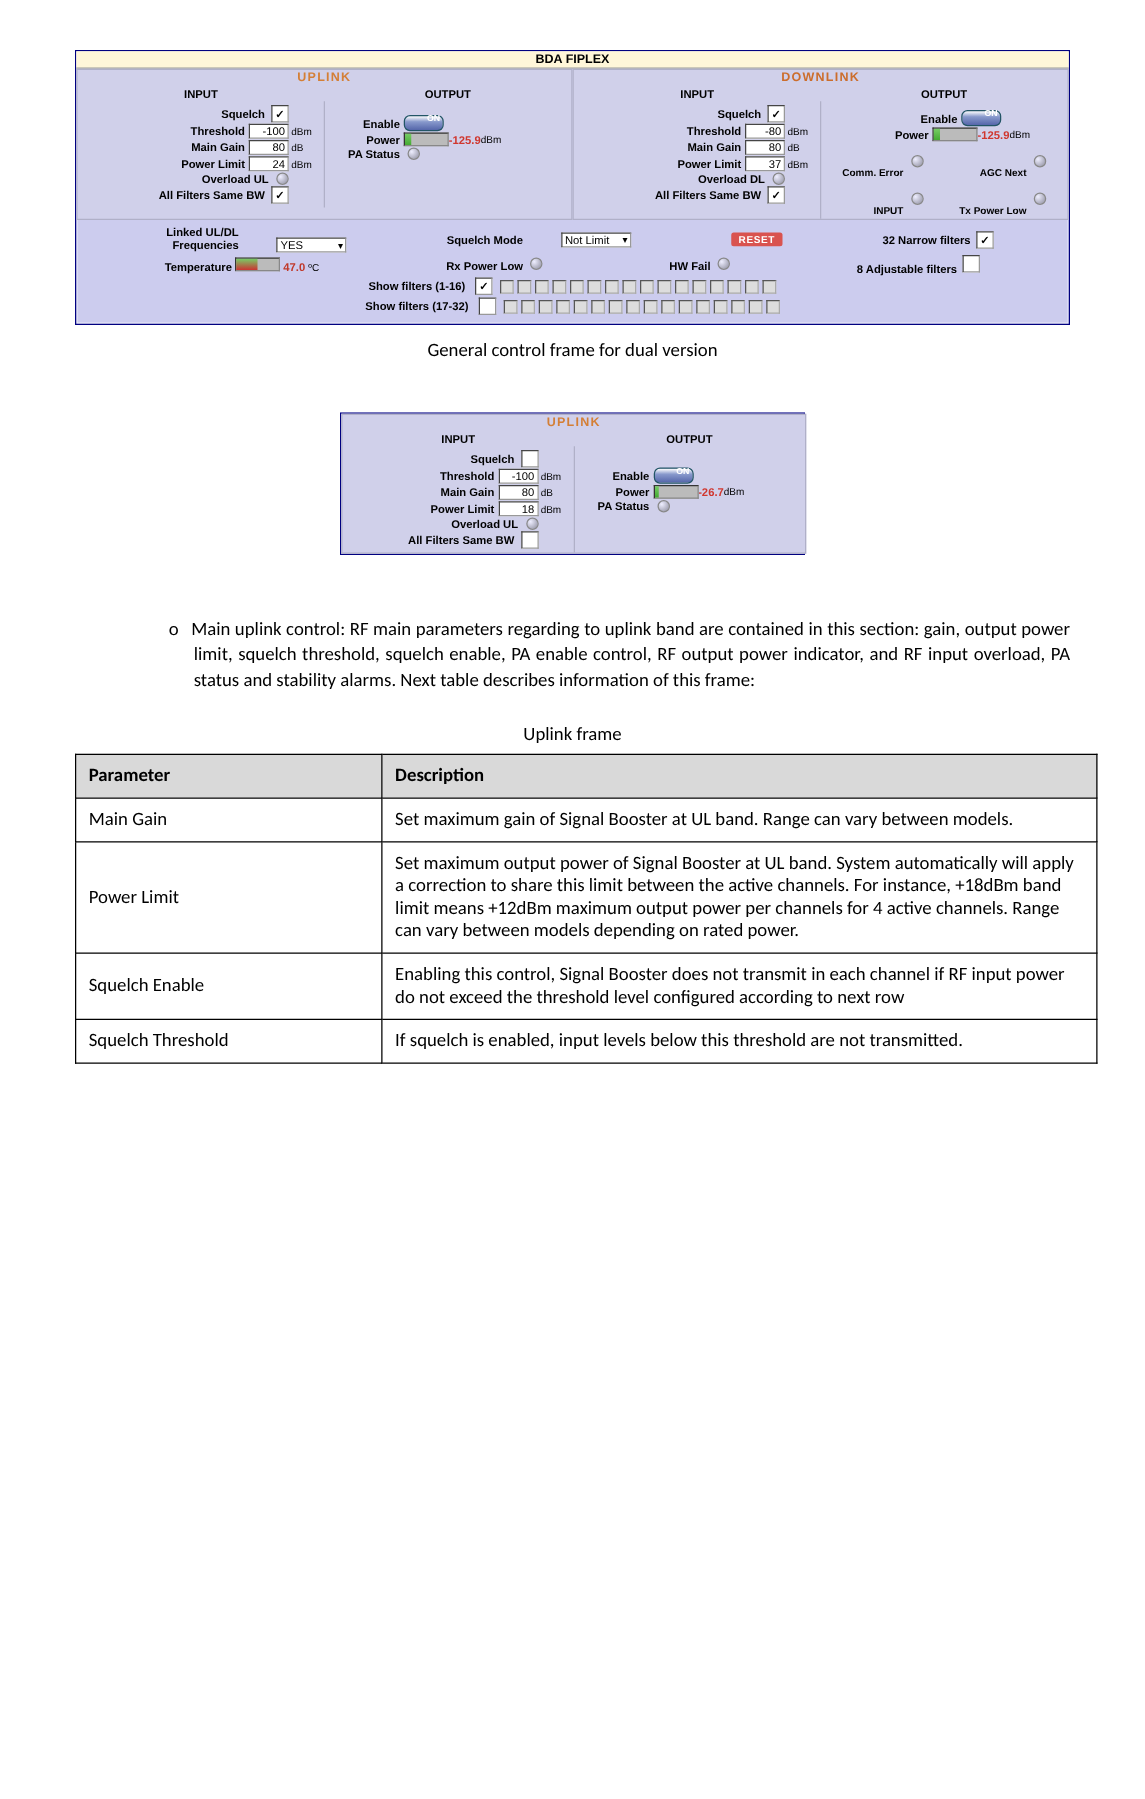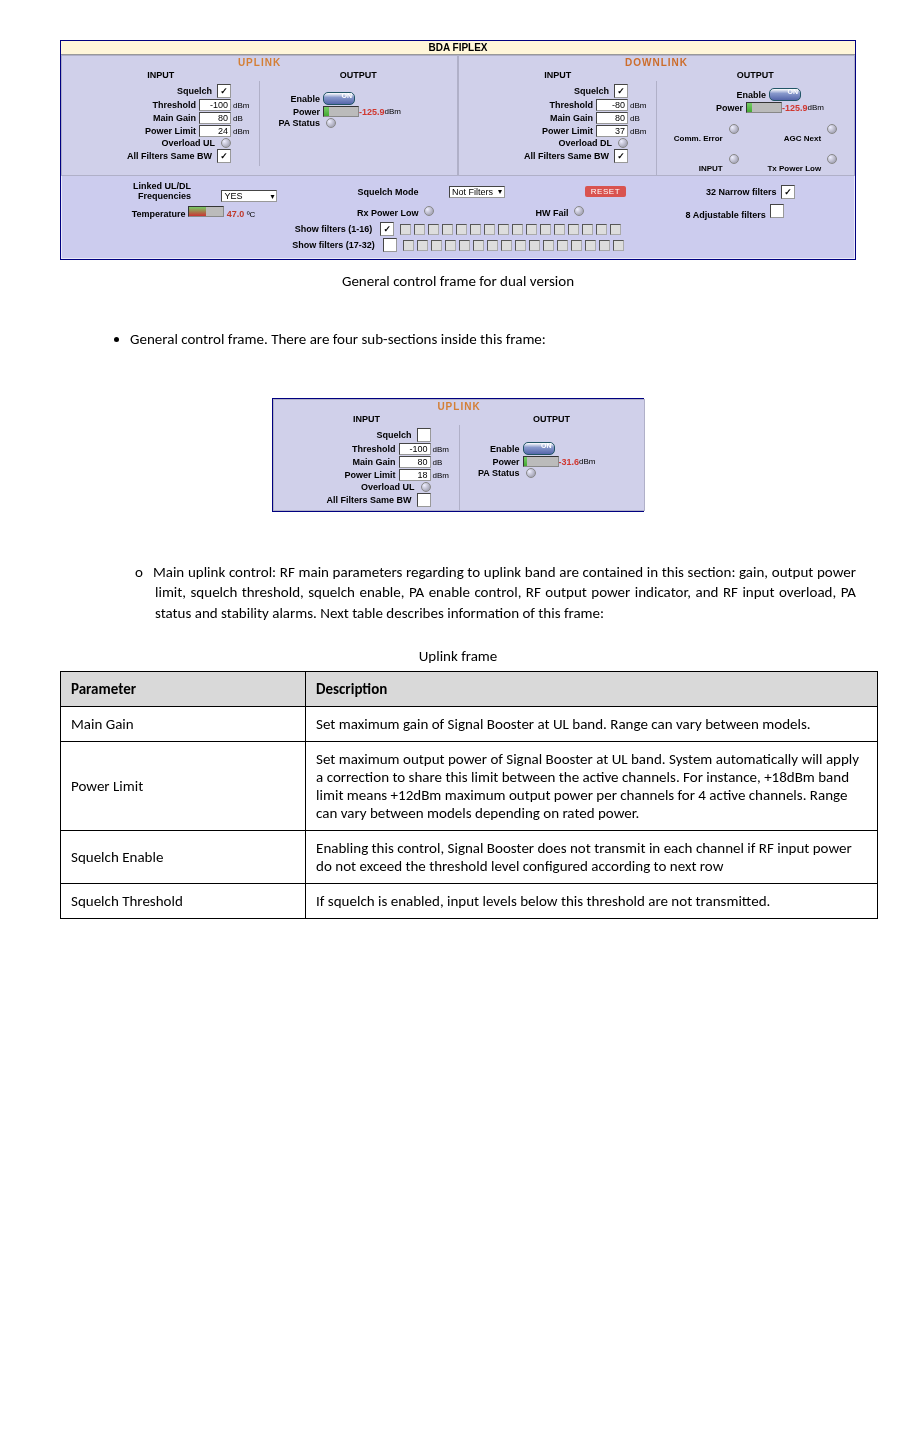--- a/index.html
+++ b/index.html
@@ -25,21 +25,21 @@
 .toggle { display: inline-block; width: 30px; height: 11px; border-radius: 5px; background: linear-gradient(#fff,#89c 40%,#56a); border: 1px solid #256; position: relative; }
 .toggle.on::after { content: attr(data-t); position: absolute; right: 2px; top: -1px; font-size: 7px; color: #fff; font-weight: bold; }
 .bar { width: 34px; height: 9px; border: 1px inset #888; position: relative; display: inline-block; background: #bbb; }
 .bar .fill { position: absolute; left: 0; top: 0; bottom: 0; background: linear-gradient(#7c6,#4a3); }
 .bval { font-size: 8px; font-weight: normal; }
 .pval { color: #d0372f; font-size: 9px; font-weight: bold; }
 .bottom { padding: 4px 30px 6px; font-size: 9px; }
 .brow { display: flex; align-items: center; gap: 20px; padding: 1px 0; justify-content: space-around; }
 .sel { background: #fff; border: 1px inset #999; padding: 0 2px; font-size: 9px; font-weight: normal; min-width: 50px; display: inline-flex; align-items: center; justify-content: space-between; margin-left: 28px; }
 .sel::after { content: "▾"; font-size: 8px; margin-left: 4px; }
-.reset-btn { background: #d9534f; color: #fff; padding: 1px 6px; border-radius: 2px; font-size: 8px; font-weight: normal; letter-spacing: 0.5px; }
+.reset-btn { background: #d9534f; color: #fff; padding: 1px 6px; border-radius: 2px; font-size: 8px; font-weight: bold; letter-spacing: 0.5px; }
 .filter-boxes { display: inline-flex; gap: 3px; }
 .filter-boxes .fb { width: 9px; height: 9px; background: #ddd; border: 1px inset #aaa; }
 .caption { text-align: center; margin: 12px 0 40px; font-size: 15px; }
 ul.bul { list-style: disc; padding-left: 70px; margin: 0 0 50px; }
 ul.bul li { margin-bottom: 6px; }
 .fig2 { margin: 0 auto 50px; width: 370px; }
 ol.circ { list-style: none; padding-left: 95px; margin-bottom: 24px; }
 ol.circ li::before { content: "o"; margin-left: -20px; margin-right: 10px; }
 ol.circ li { text-align: justify; line-height: 1.35; }
 .tblcap { text-align: center; margin: 10px 0 6px; font-size: 15px; }
@@ -185,21 +185,21 @@
                 <span class="led"></span>
           </div>
         </div>
       </div>
     </div>
   </div>
 
   <div class="bottom">
     <div class="brow">
       <span><span class="lbl" style="display:inline-block;width:70px;text-align:right;font-weight:bold">Linked UL/DL Frequencies</span> <span class="sel">YES</span></span>
-      <span><span class="lbl" style="font-weight:bold">Squelch Mode</span> <span class="sel">Not Filters</span></span>
+      <span><span class="lbl" style="font-weight:bold">Squelch Mode</span> <span class="sel">Not Limit</span></span>
       <span class="reset-btn">RESET</span>
       <span><span class="lbl" style="font-weight:bold">32 Narrow filters</span> <span class="chk">✓</span></span>
     </div>
     <div class="brow">
       <span><span class="lbl" style="font-weight:bold">Temperature</span> <span class="bar"><span class="fill" style="width:50%;background:linear-gradient(#7c6,#c33)"></span></span> <span class="pval" style="color:#c0392b">47.0</span> <span class="bval">ºC</span></span>
       <span><span class="lbl" style="font-weight:bold">Rx Power Low</span> <span class="led"></span></span>
       <span><span class="lbl" style="font-weight:bold">HW Fail</span> <span class="led"></span></span>
       <span><span class="lbl" style="font-weight:bold">8 Adjustable filters</span> <span class="chk"></span></span>
     </div>
     <div class="brow" style="justify-content:center;gap:6px">
@@ -244,23 +244,20 @@
             <span class="fb"></span>
             <span class="fb"></span>
             <span class="fb"></span>
           </span>
     </div>
   </div>
 </div>
 
 <div class="caption">General control frame for dual version</div>
 
-<ul class="bul">
-  <li>General control frame. There are four sub-sections inside this frame:</li>
-</ul>
 
 <div class="fig fig2">
   <div class="half ul" style="width:100%">
     <div class="half-title">UPLINK</div>
     <div class="io-head">
           <div>INPUT</div>
           <div>OUTPUT</div>
         </div>
     <div class="io-body">
       <div class="io-col left">
@@ -299,21 +296,21 @@
         <div style="height:14px"></div>
         <div class="outrow">
               <span class="lbl">Enable</span>
               <span class="toggle on" data-t="ON"></span>
             </div>
         <div class="outrow">
               <span class="lbl">Power</span>
               <span class="bar">
                 <span class="fill" style="width:10%"></span>
               </span> 
-              <span class="pval">-31.6</span> 
+              <span class="pval">-26.7</span> 
               <span class="bval">dBm</span>
             </div>
         <div class="outrow">
               <span class="lbl">PA Status</span>
               <span class="led"></span>
             </div>
       </div>
     </div>
   </div>
 </div>

